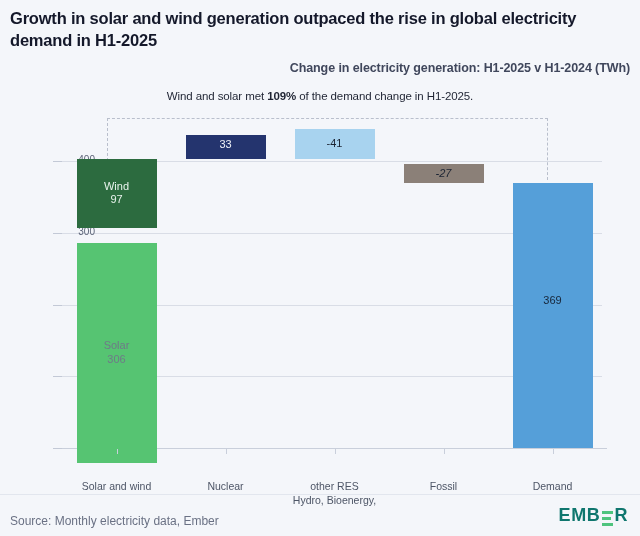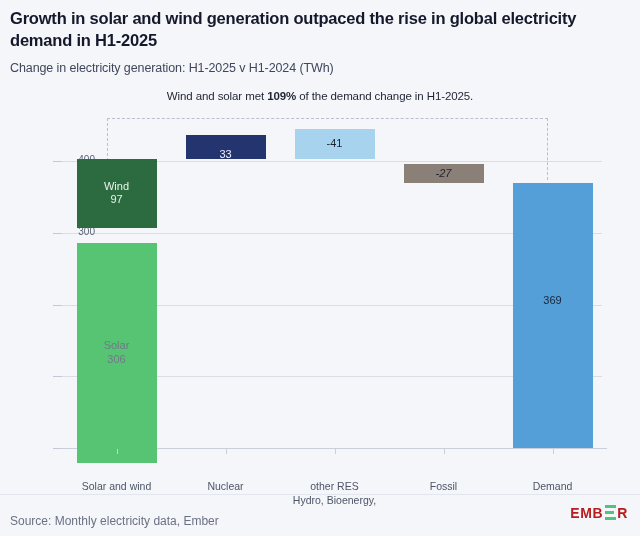--- a/index.html
+++ b/index.html
@@ -26,24 +26,25 @@
   #chart-title {
     font-size: 16.5px;
     font-weight: bold;
     line-height: 1.32;
     letter-spacing: -0.2px;
     color: #14182a;
     margin: 0;
   }
   #chart-subtitle {
     font-size: 12.5px;
-    font-weight: normal;
+    font-weight: bold;
     color: #40475c;
     margin: 9px 0 0 0;
     letter-spacing: -0.1px;
+    text-align: right;
   }
 
   
   #plot {
     position: absolute;
     left: 0;
     top: 0;
     width: 640px;
     height: 500px;
     padding-left: 39px;
@@ -153,25 +154,25 @@
     left: 10px;
     top: 514px;
     font-size: 12px;
     color: #6a7184;
   }
   #ember-logo {
     position: absolute;
     right: 12px;
     top: 505px;
     display: flex;
-    align-items: flex-start;
-    font-size: 14px;
+    align-items: flex-end;
+    font-size: 18px;
     font-weight: bold;
     letter-spacing: 0.6px;
-    color: #b91c1c;
+    color: #0f766e;
   }
   .logo-e-bars {
     display: inline-flex;
     flex-direction: column;
     justify-content: space-between;
     width: 11px;
     height: 15px;
     margin: 0 1.5px;
     position: relative;
     top: 0px;
@@ -229,21 +230,21 @@
           <div>306</div>
         </div>
       </div>
       <div class="bar" style="left: 76.5px; top: 158.847px; width: 80px; height: 69.5975px; background: rgb(44, 107, 63);">
         <div class="bar-label" style="top: 20.7987px; color: rgb(232, 243, 236);">
           <div>Wind</div>
           <div>97</div>
         </div>
       </div>
       <div class="bar" style="left: 185.5px; top: 135.17px; width: 80px; height: 23.6775px; background: rgb(36, 52, 110);">
-        <div class="bar-label" style="top: 13px; color: rgb(240, 242, 247);">33</div>
+        <div class="bar-label" style="top: 3px; color: rgb(240, 242, 247);">33</div>
       </div>
       <div class="bar" style="left: 294.5px; top: 129.43px; width: 80px; height: 29.4175px; background: rgb(168, 211, 239);">
         <div class="bar-label" style="top: 7.70875px; color: rgb(28, 36, 51);">-41</div>
       </div>
       <div class="bar" style="left: 403.5px; top: 163.87px; width: 80px; height: 19.3725px; background: rgb(139, 128, 120); font-style: italic;">
         <div class="bar-label" style="top: 2.68625px; color: rgb(28, 36, 51);">-27</div>
       </div>
       <div class="bar" style="left: 512.5px; top: 183.243px; width: 80px; height: 264.757px; background: rgb(85, 159, 217);">
         <div class="bar-label" style="top: 111px; color: rgb(23, 38, 58);">369</div>
       </div>

